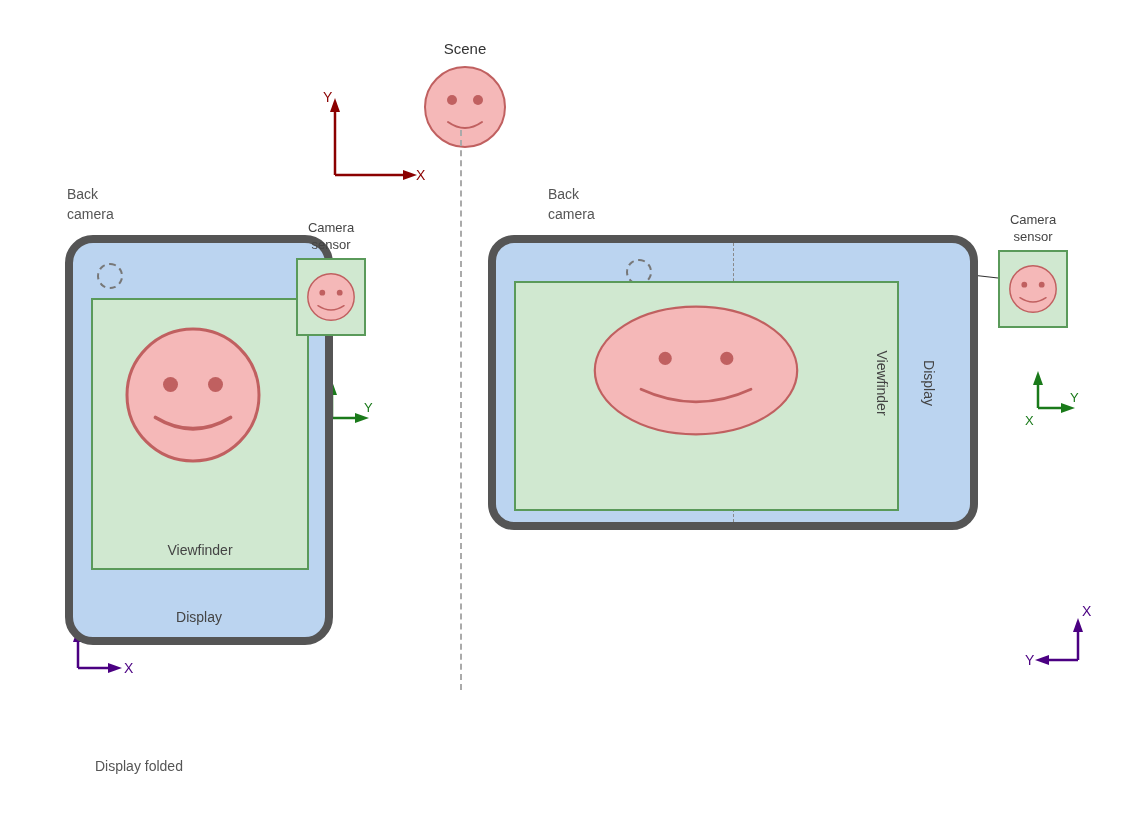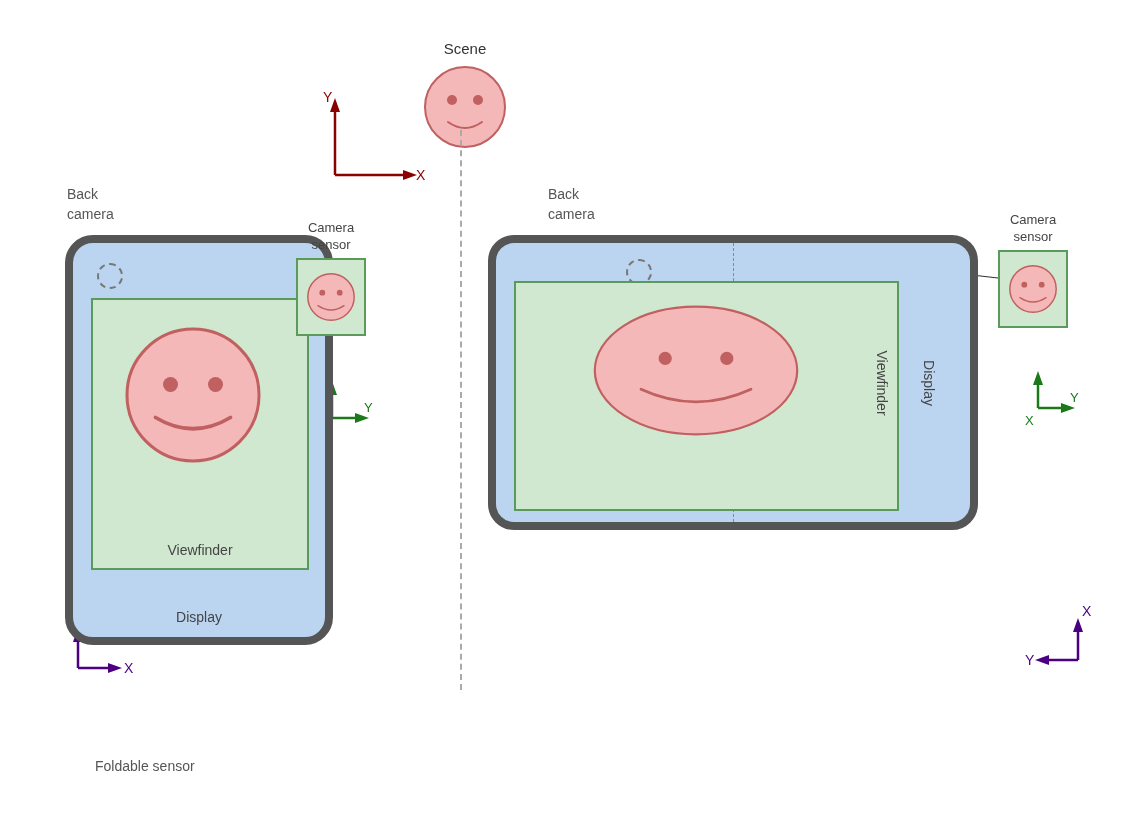--- a/index.html
+++ b/index.html
@@ -156,21 +156,21 @@
     <div style="width:70px; height:78px; background:#d0e8d0; border:2px solid #5a9a5a; display:flex; align-items:center; justify-content:center;">
       <svg width="58" height="58" viewBox="0 0 80 80">
         <circle cx="40" cy="40" r="32" fill="#f5b8b8" stroke="#c06060" stroke-width="2"></circle>
         <circle cx="28" cy="34" r="4" fill="#c06060"></circle>
         <circle cx="52" cy="34" r="4" fill="#c06060"></circle>
         <path d="M 22 52 Q 40 64 58 52" stroke="#c06060" stroke-width="2" fill="none" stroke-linecap="round"></path>
       </svg>
     </div>
   </div>
 
-  <div style="position:absolute; top:758px; left:95px; font-size:14px; color:#555;">Foldable sensor</div>
+  <div style="position:absolute; top:758px; left:95px; font-size:14px; color:#555;">Display folded</div>
 
   <div style="position:absolute; left:488px; top:185px;">
 
     <div style="position:absolute; top:0; left:60px; font-size:14px; color:#555; line-height:1.4;">
       <span style="white-space:pre-line;">Back
 camera</span>
     </div>
 
     <div style="position:absolute; top:50px; left:0; width:490px; height:295px; background:#bbd4f0; border-radius:26px; border:8px solid #555; overflow:visible;">
 

